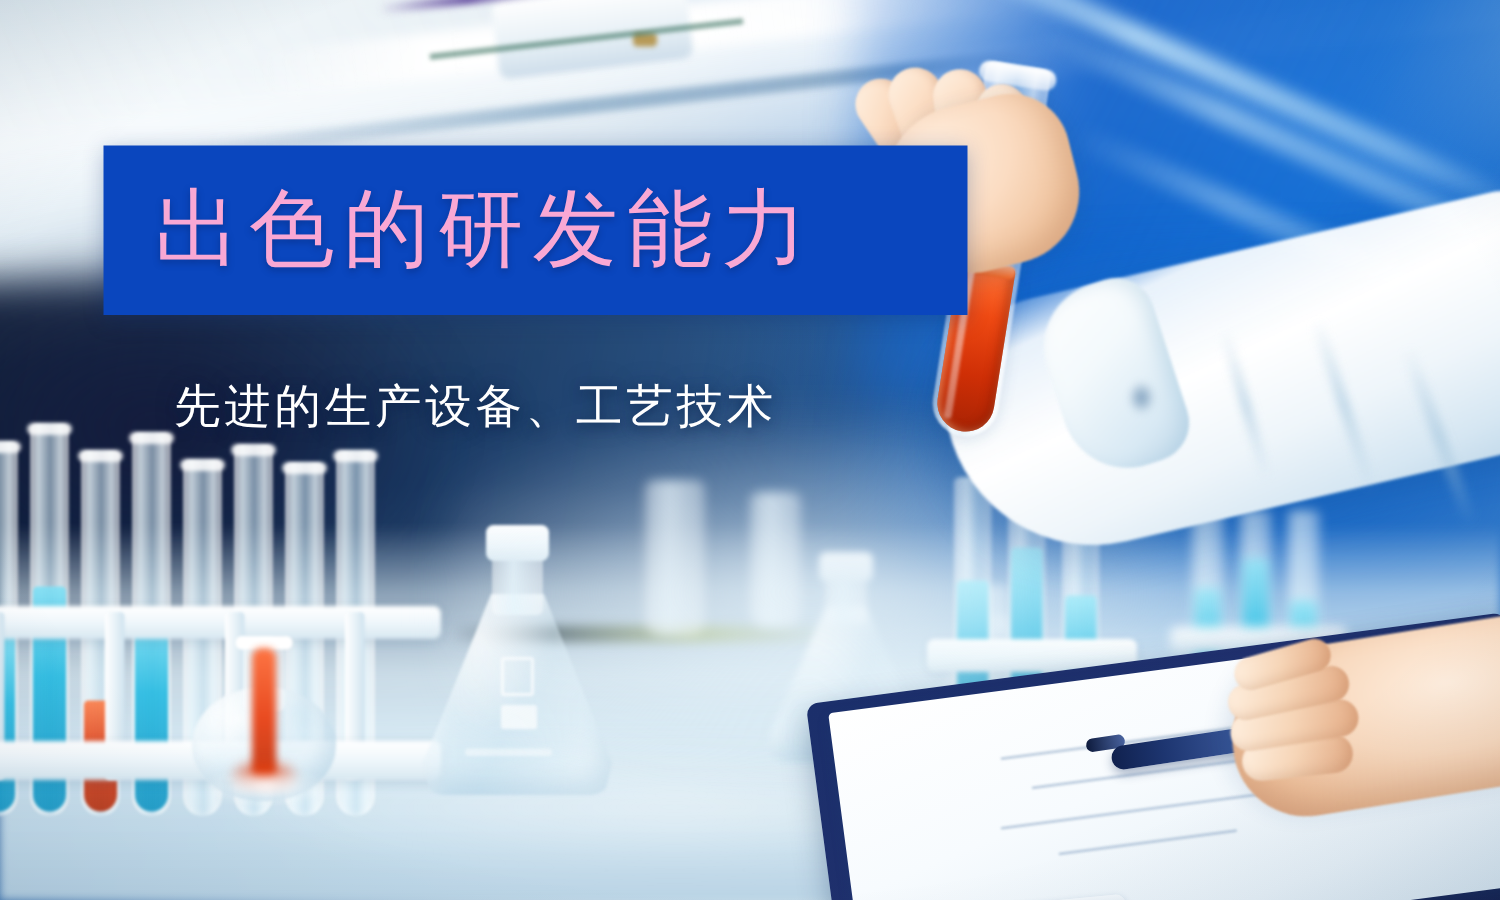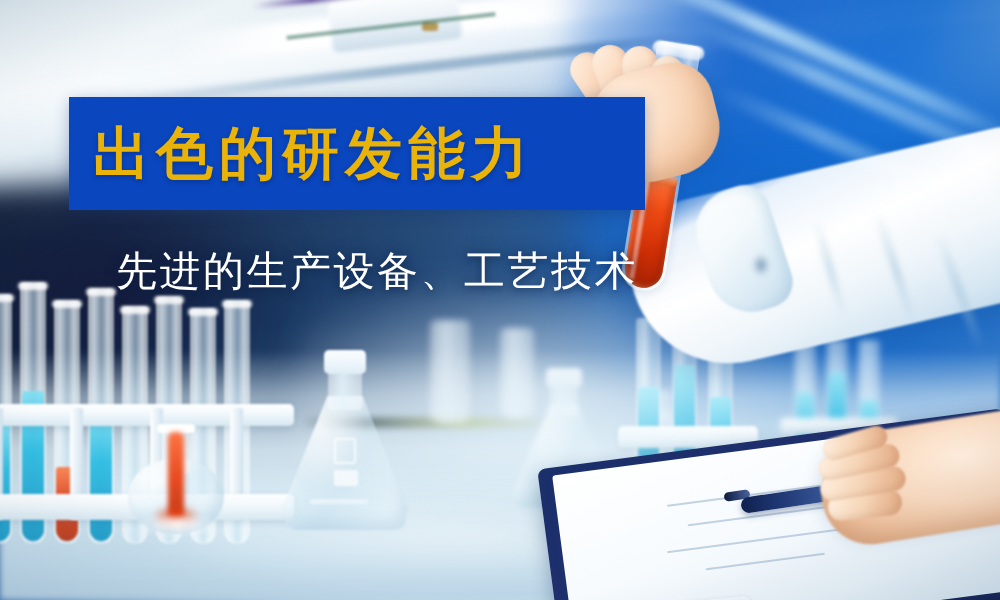--- a/index.html
+++ b/index.html
@@ -499,33 +499,33 @@
   }
 
   
   .headline-band {
     position:absolute; left:69px; top:97px; width:576px; height:113px;
     background:#0a46be;
     display:flex; align-items:center;
     box-shadow:0 3px 14px rgba(8,40,110,0.30);
   }
   .headline {
-    color:#eab308;
+    color:#f9a8d4;
     font-size:57px;
-    font-weight:bold;
+    font-weight:normal;
     letter-spacing:6px;
-    margin-left:24px;
+    margin-left:34px;
     line-height:1;
     white-space:nowrap;
     text-shadow:0 2px 5px rgba(5,25,80,0.35);
   }
   .sub { position:absolute; left:116px; top:247px; }
   .sub-line {
     color:#ffffff;
-    font-size:41px;
+    font-size:31px;
     letter-spacing:2.5px;
     line-height:48px;
     white-space:nowrap;
     text-shadow:0 2px 7px rgba(10,30,70,0.62), 0 0 16px rgba(10,30,70,0.38);
   }
 </style>
 </head>
 <body>
 
 <div id="banner">

